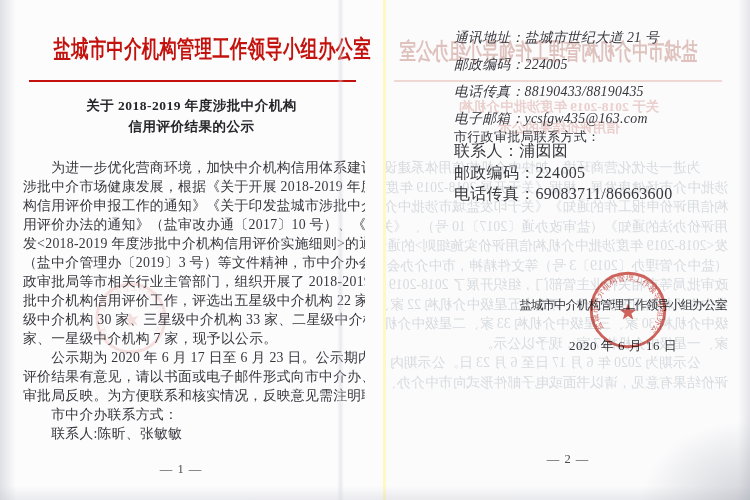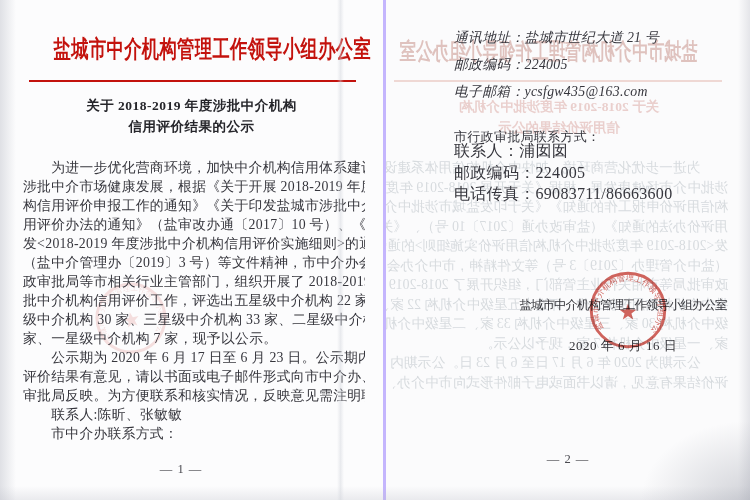--- a/index.html
+++ b/index.html
@@ -1,18 +1,18 @@
 <!DOCTYPE html>
 <html><head>
 <meta charset="utf-8">
 <style>
   html,body { margin:0; padding:0; background:#dfe1e6; }
   .canvas {
     position:relative; width:750px; height:500px; overflow:hidden;
-    background:#c4b5fd;
+    background:#fef9c3;
     font-family:"Liberation Serif","DejaVu Serif",serif;
   }
   .page { position:absolute; top:0; height:500px; background:#fcfcfd; }
   .page-left  { left:0;   width:383px; }
   .page-right { left:386px; width:364px; background:#fbfbfc; }
 
   
   .p1-header {
     position:absolute; top:33px; left:0; width:100%; text-align:center;
     font-size:24px; font-weight:700; color:#c3120d; white-space:nowrap;
@@ -123,22 +123,22 @@
       <div class="bline">用评价办法的通知》（盐审改办通〔2017〕10 号）、《关于印</div>
       <div class="bline">发&lt;2018-2019 年度涉批中介机构信用评价实施细则&gt;的通知》</div>
       <div class="bline">（盐中介管理办〔2019〕3 号）等文件精神，市中介办会同市行</div>
       <div class="bline">政审批局等市相关行业主管部门，组织开展了 2018-2019 年度涉</div>
       <div class="bline">批中介机构信用评价工作，评选出五星级中介机构 22 家、四星</div>
       <div class="bline">级中介机构 30 家、三星级中介机构 33 家、二星级中介机构 18</div>
       <div class="bline">家、一星级中介机构 7 家，现予以公示。</div>
       <div class="bline">　　公示期为 2020 年 6 月 17 日至 6 月 23 日。公示期内，如对</div>
       <div class="bline">评价结果有意见，请以书面或电子邮件形式向市中介办、市行政</div>
       <div class="bline">审批局反映。为方便联系和核实情况，反映意见需注明联系人真</div>
+      <div class="bline">　　市中介办联系方式：</div>
       <div class="bline">　　联系人:陈昕、张敏敏</div>
-      <div class="bline">　　市中介办联系方式：</div>
     </div>
 
     <div class="pagenum pagenum-1">— 1 —</div>
   </section>
 
   <section class="page page-right">
 
     <div class="bleed">
       <div class="bl-header">盐城市中介机构管理工作领导小组办公室</div>
       <div class="bl-rule"></div>
@@ -158,20 +158,21 @@
         <div class="bline">级中介机构 30 家、三星级中介机构 33 家、二星级中介机构 18</div>
         <div class="bline">家、一星级中介机构 7 家，现予以公示。</div>
         <div class="bline">　　公示期为 2020 年 6 月 17 日至 6 月 23 日。公示期内，如对</div>
         <div class="bline">评价结果有意见，请以书面或电子邮件形式向市中介办、市行政</div>
       </div>
     </div>
 
     <div class="p2-block1">
       <div>通讯地址：盐城市世纪大道 21 号</div>
       <div>邮政编码：224005</div>
+      <div>电话传真：88190433/88190435</div>
       <div>电子邮箱：ycsfgw435@163.com</div>
     </div>
 
     <div class="p2-heading">市行政审批局联系方式：</div>
 
     <div class="p2-block2">
       <div>联系人：浦囡囡</div>
       <div>邮政编码：224005</div>
       <div>电话传真：69083711/86663600</div>
     </div>

